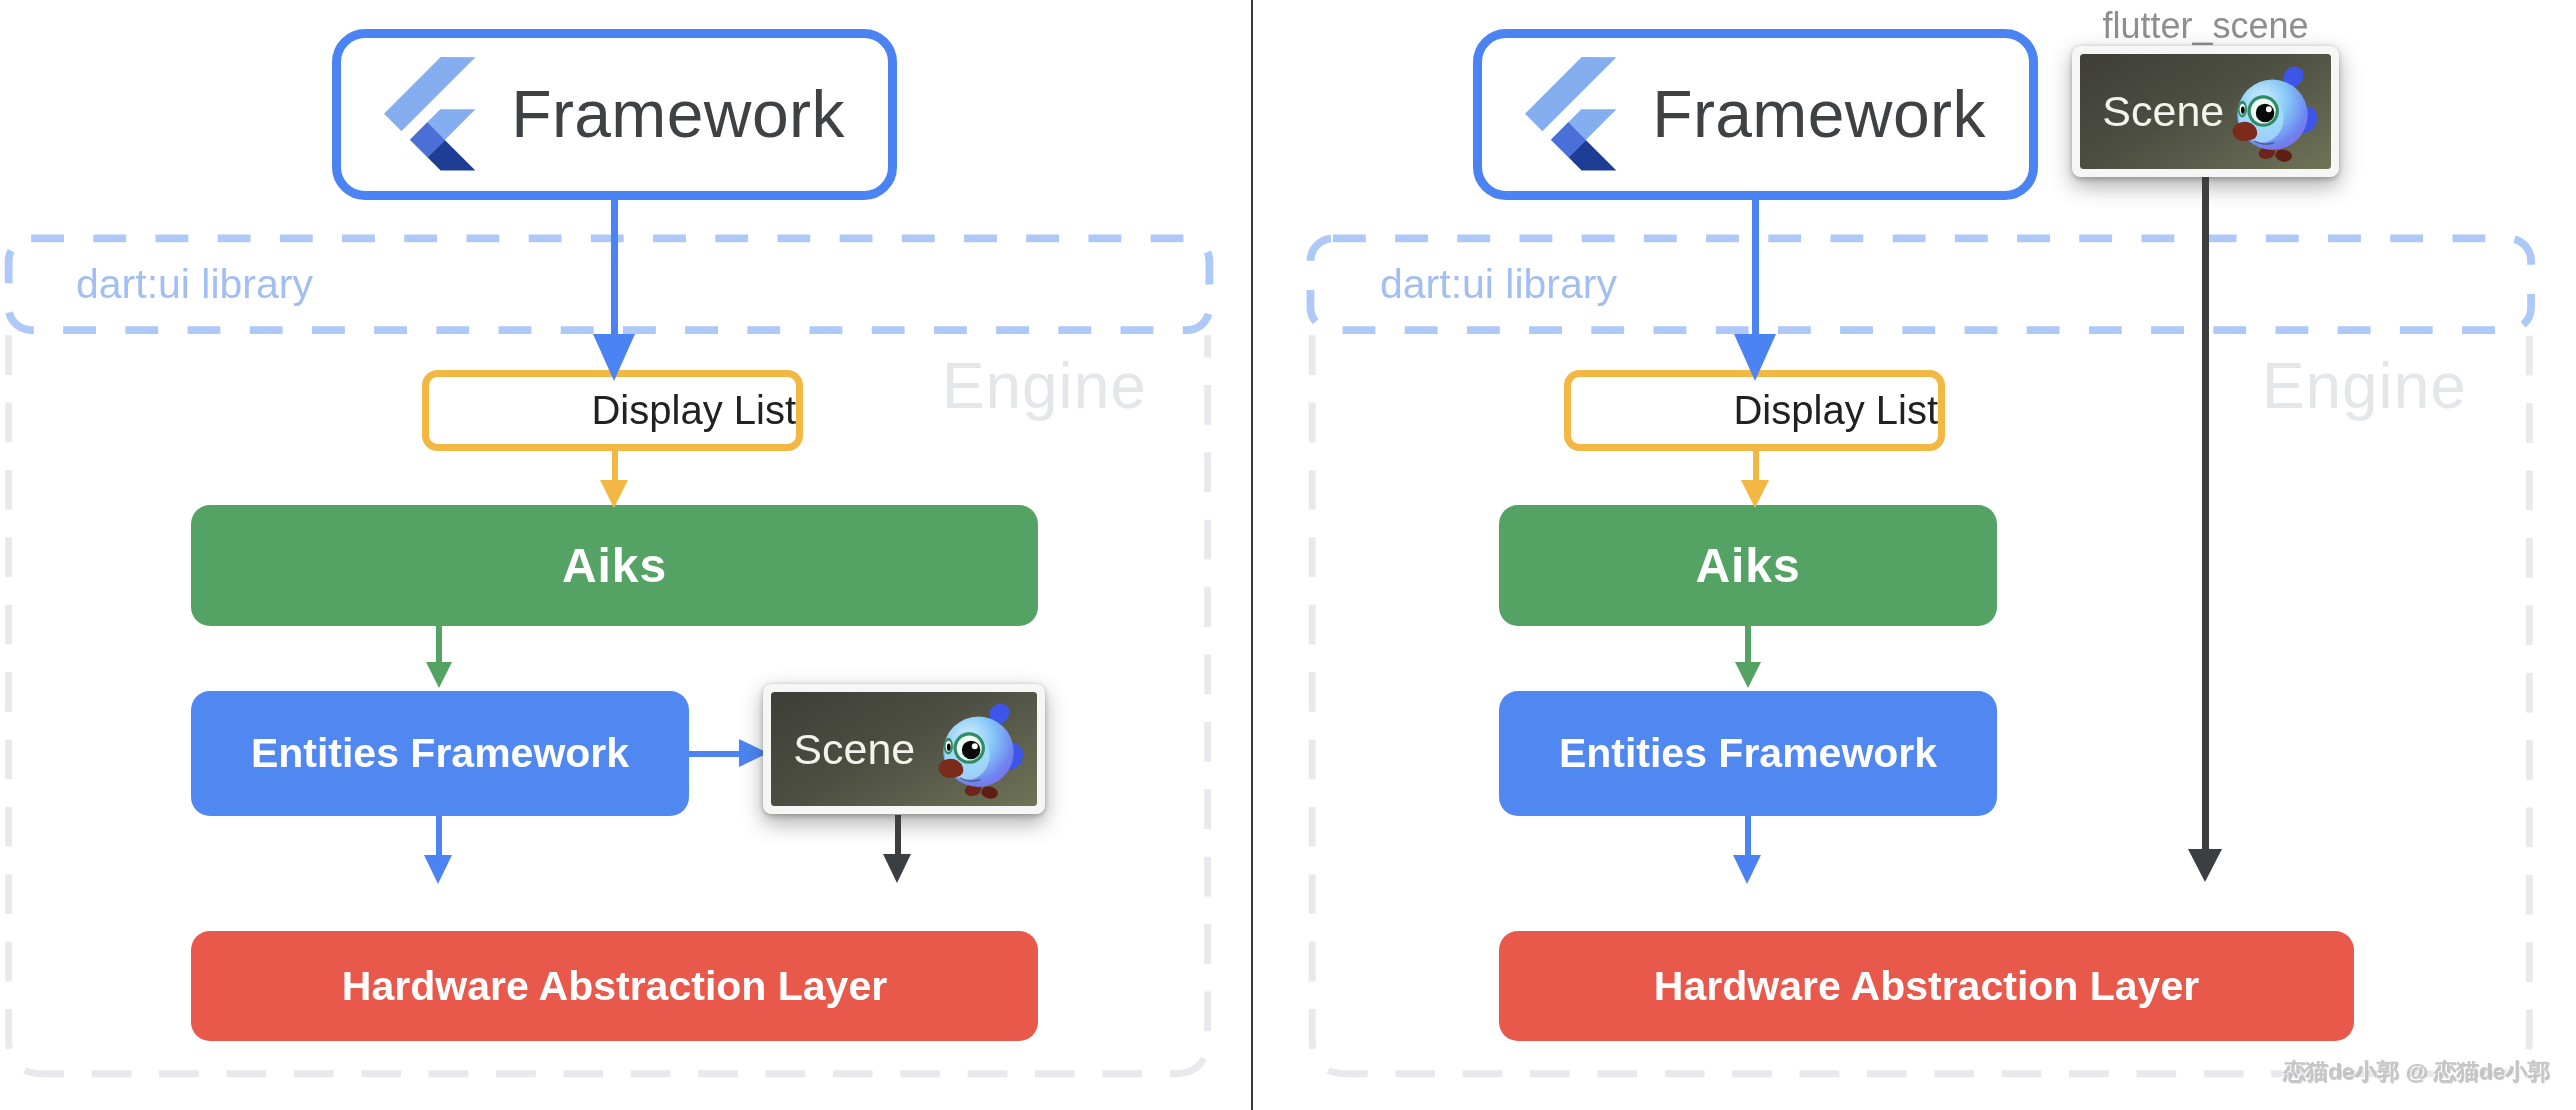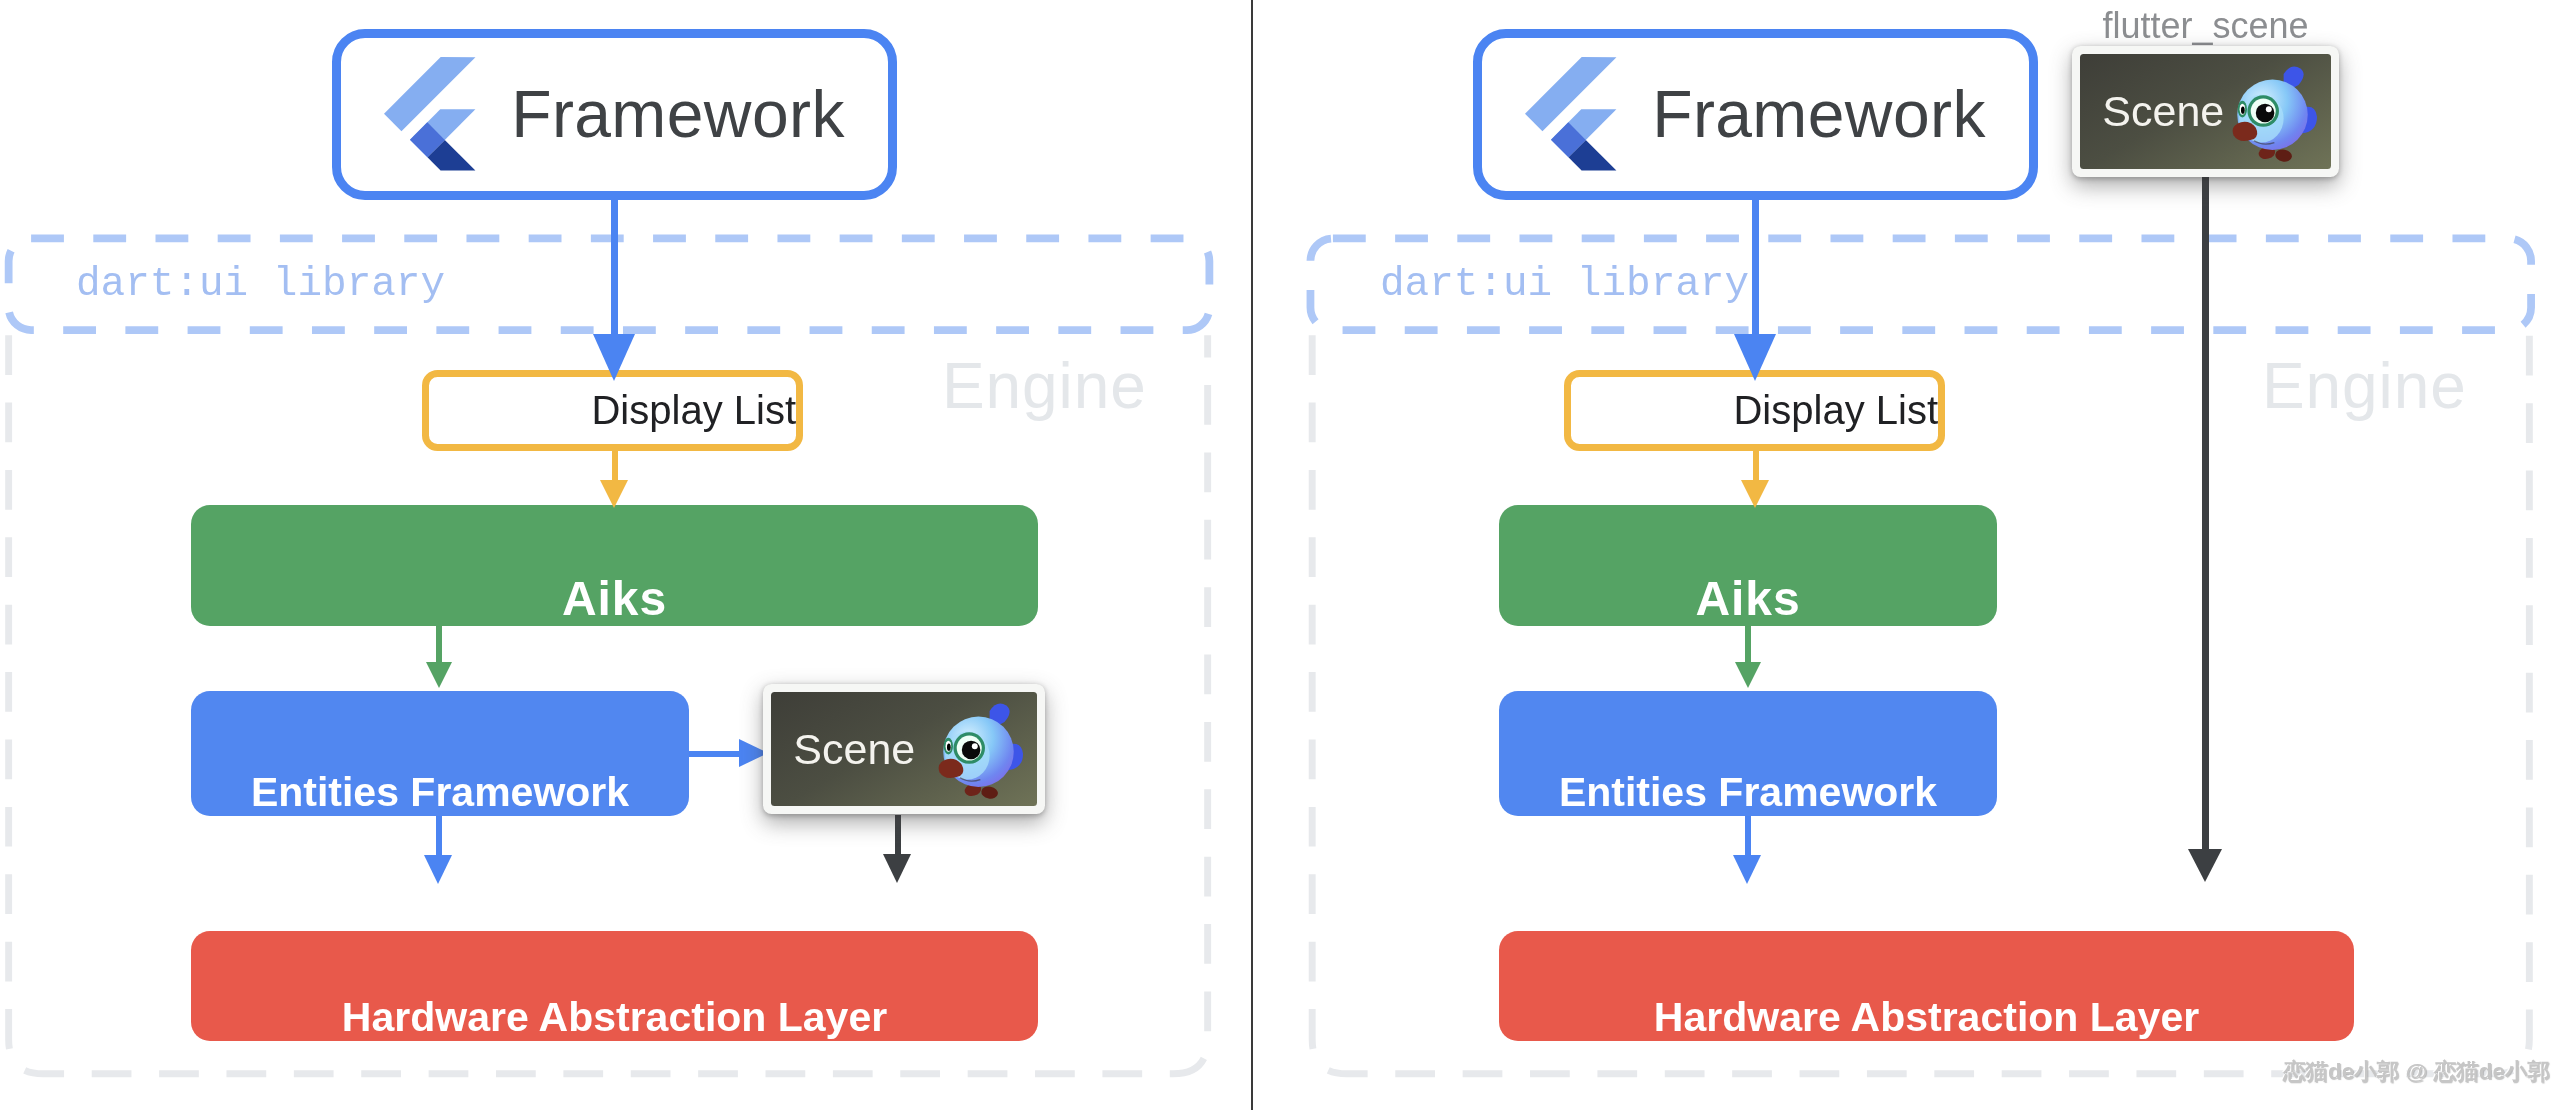--- a/index.html
+++ b/index.html
@@ -5,34 +5,34 @@
   html,body{margin:0;padding:0;background:#ffffff;}
   .canvas{
     position:relative; width:2576px; height:1111px; overflow:hidden; background:#ffffff;
     font-family:"Liberation Sans","DejaVu Sans",sans-serif;
   }
   .dashes{position:absolute;left:0;top:0;z-index:1;}
   .dash-blue{fill:none;stroke:var(--color-dashBlue);stroke-width:9;stroke-dasharray:38 34;}
   .dash-gray{fill:none;stroke:var(--color-grayDash);stroke-width:8;stroke-dasharray:46 32;}
   .divider{position:absolute;top:0;width:1.7px;height:1111px;background:#3a3a3a;z-index:2;}
   .engine-label{position:absolute;z-index:0;font-size:64px;font-weight:400;letter-spacing:0.9px;color:var(--color-grayLabel);}
-  .dartui-label{position:absolute;z-index:2;height:92px;display:flex;align-items:center;font-size:41px;color:var(--color-textBlue);font-family:Liberation Mono, monospace;}
+  .dartui-label{position:absolute;z-index:2;height:92px;display:flex;align-items:center;font-size:41px;color:var(--color-textBlue);}
   .fw-box{
     position:absolute;z-index:3;background:#fff;border:9.5px solid var(--color-blue);border-radius:33px;
     display:flex;align-items:center;justify-content:center;gap:35px;box-sizing:border-box;
   }
   .fw-text{font-size:66px;font-weight:500;color:var(--color-textDark);letter-spacing:0.4px;}
   .fw-logo{width:92px;height:114px;display:block;}
   .pill{
     position:absolute;z-index:3;background:#fff;border:7.8px solid var(--color-yellow);border-radius:15.5px;
     display:flex;align-items:center;justify-content:flex-end;box-sizing:border-box;
     font-size:40px;font-weight:500;color:#202124;
   }
   .box{
-    position:absolute;z-index:3;display:flex;align-items:flex-end;justify-content:center;
+    position:absolute;z-index:3;display:flex;align-items:center;justify-content:center;
     color:#ffffff;font-weight:700;border-radius:19px;box-sizing:border-box;
   }
   .green{background:var(--color-green);font-size:48px;letter-spacing:0.9px;}
   .bluebox{background:var(--color-boxBlue);font-size:41px;}
   .redbox{background:var(--color-red);font-size:41px;margin-top:44px;}
   .shaft{position:absolute;z-index:4;}
   .head{position:absolute;z-index:4;width:0;height:0;}
   .scene{
     position:absolute;z-index:5;background:#F6F7F5;border-radius:8.6px;padding:7.8px;box-sizing:border-box;
     box-shadow:0 8.6px 21px rgba(70,70,70,.45), 0 1.7px 5.2px rgba(0,0,0,.25);

